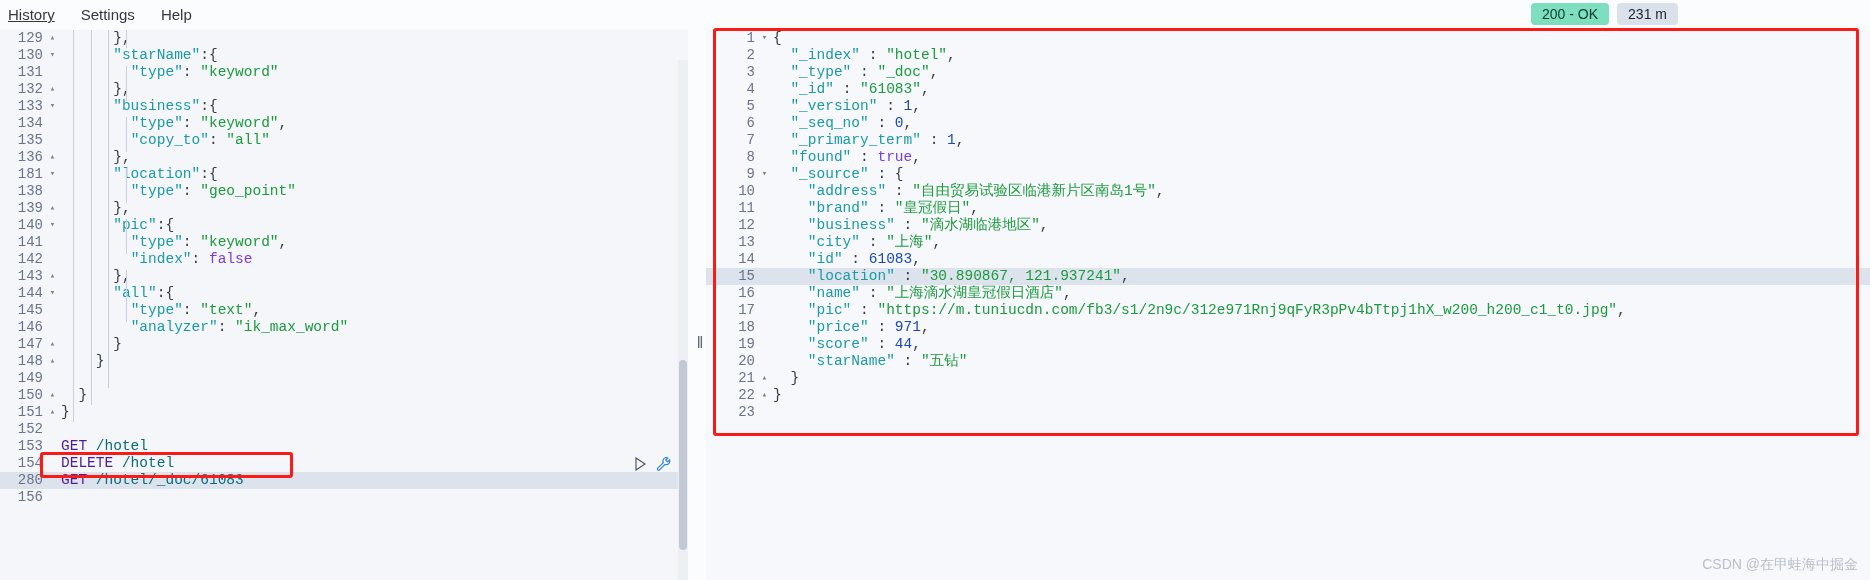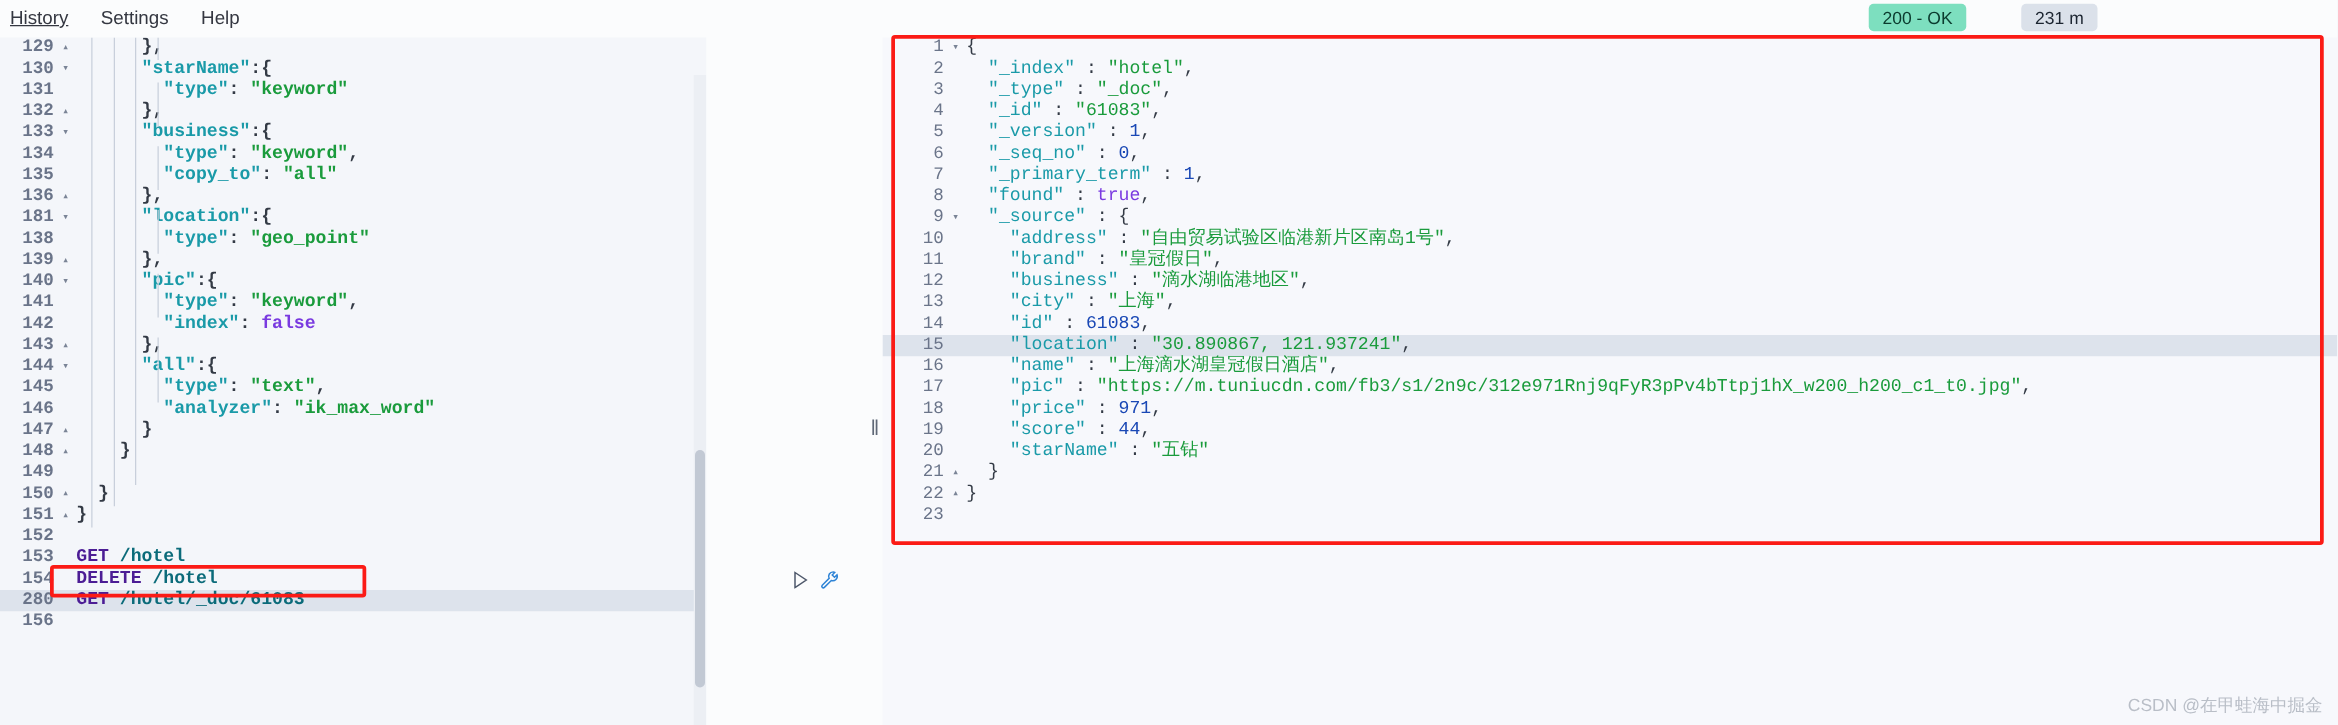--- a/index.html
+++ b/index.html
@@ -23,34 +23,34 @@
     white-space: nowrap;
   }
   .menu-item.active { text-decoration: underline; }
 
   .status-group {
     position: absolute; right: 0; top: 3px;
     display: flex; align-items: center; gap: 8px;
   }
   .pill {
     font-size: 14px; padding: 3px 11px; border-radius: 4px;
-    white-space: nowrap; font-family: "Liberation Sans", sans-serif; margin-left: 36px;
+    white-space: nowrap; font-family: "Liberation Sans", sans-serif;
   }
   .pill-ok   { background: #7ddfbf; color: #0b3b2e; }
   .pill-time { background: #dbe1ea; color: #1b2430; margin-right: -14px; }
 
   
   .pane {
     position: absolute; top: 30px; height: 550px;
     background: #f4f6fa;
     font-family: "Liberation Mono", monospace;
     font-size: 14.5px;
     overflow: hidden;
   }
-  .pane-left  { left: 0;   width: 565px; font-weight: bold; }
+  .pane-left  { left: 0;   width: 688px; }
   .pane-right { left: 706px; width: 1164px; background: #f7f8fc; }
 
   .code-line {
     display: flex; align-items: flex-start;
     height: 17px; line-height: 17px; white-space: pre;
   }
   .code-line.active { background: #dde3ec; }
 
   .gutter {
     width: 46px; min-width: 46px; text-align: right;

